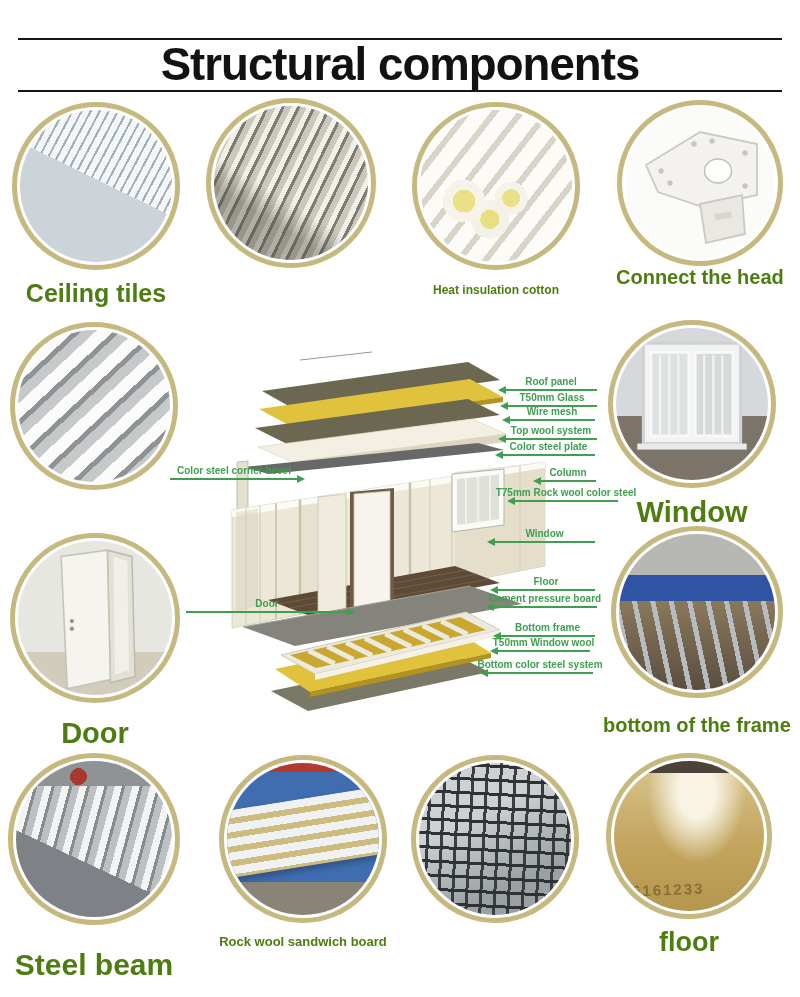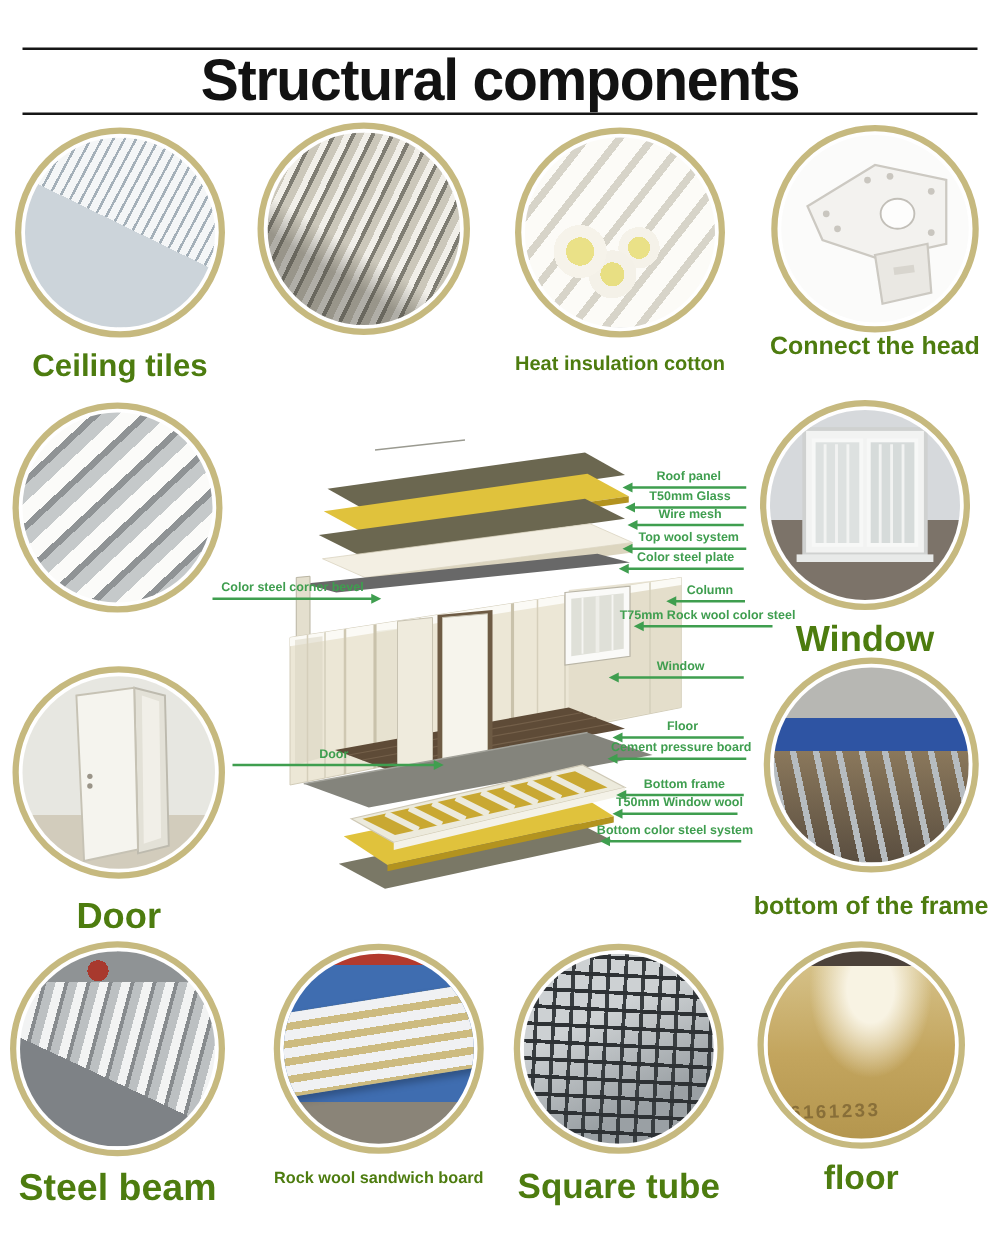--- a/index.html
+++ b/index.html
@@ -73,21 +73,21 @@
 <figure class="comp" style="left:206px;top:98px">
   <div class="circle" style="width:170px;height:170px">
     <div class="ph ph-roof"></div>
   </div>
 </figure>
 
 <figure class="comp" style="left:412px;top:102px">
   <div class="circle" style="width:168px;height:168px">
     <div class="ph ph-cotton"></div>
   </div>
-  <figcaption class="clabel" style="font-size:16px;margin-top:13px">Heat insulation cotton</figcaption>
+  <figcaption class="clabel" style="font-size:12px;margin-top:13px">Heat insulation cotton</figcaption>
 </figure>
 
 <figure class="comp" style="left:616px;top:100px">
   <div class="circle" style="width:166px;height:166px">
     <div class="ph ph-bracket">
       <svg class="phsvg" viewBox="0 0 100 100">
         <polygon points="14,38 50,16 88,24 88,58 52,66 22,56" fill="#f3f2ef" stroke="#ccc9c2" stroke-width="1.2"></polygon>
         <ellipse cx="62" cy="42" rx="9" ry="8" fill="#fdfdfc" stroke="#c2bfb8"></ellipse>
         <circle cx="24" cy="42" r="1.8" fill="#c9c6bf"></circle>
           <circle cx="30" cy="50" r="1.8" fill="#c9c6bf"></circle>
@@ -148,37 +148,36 @@
   <div class="circle" style="width:172px;height:172px">
     <div class="ph ph-bottomframe"></div>
   </div>
   <figcaption class="clabel" style="font-size:20px;margin-top:16px">bottom of the frame</figcaption>
 </figure>
 
 <figure class="comp" style="left:8px;top:753px">
   <div class="circle" style="width:172px;height:172px">
     <div class="ph ph-steelbeam"></div>
   </div>
-  <figcaption class="clabel" style="font-size:30px;margin-top:9px">Steel beam</figcaption>
+  <figcaption class="clabel" style="font-size:30px;margin-top:23px">Steel beam</figcaption>
 </figure>
 
 <figure class="comp" style="left:219px;top:755px">
   <div class="circle" style="width:168px;height:168px">
     <div class="ph ph-sandwich">
       <div class="stack"></div>
     </div>
   </div>
   <figcaption class="clabel" style="font-size:13px;margin-top:11px">Rock wool sandwich board</figcaption>
 </figure>
 
 <figure class="comp" style="left:411px;top:755px">
   <div class="circle" style="width:168px;height:168px">
     <div class="ph ph-squaretube"></div>
   </div>
-  <figcaption class="clabel" style="font-size:28px;margin-top:10px">Square tube</figcaption>
 </figure>
 
 <figure class="comp" style="left:606px;top:753px">
   <div class="circle" style="width:166px;height:166px">
     <div class="ph ph-floor">
       <div class="wm">6161233</div>
     </div>
   </div>
   <figcaption class="clabel" style="font-size:27px;margin-top:8px">floor</figcaption>
 </figure>

